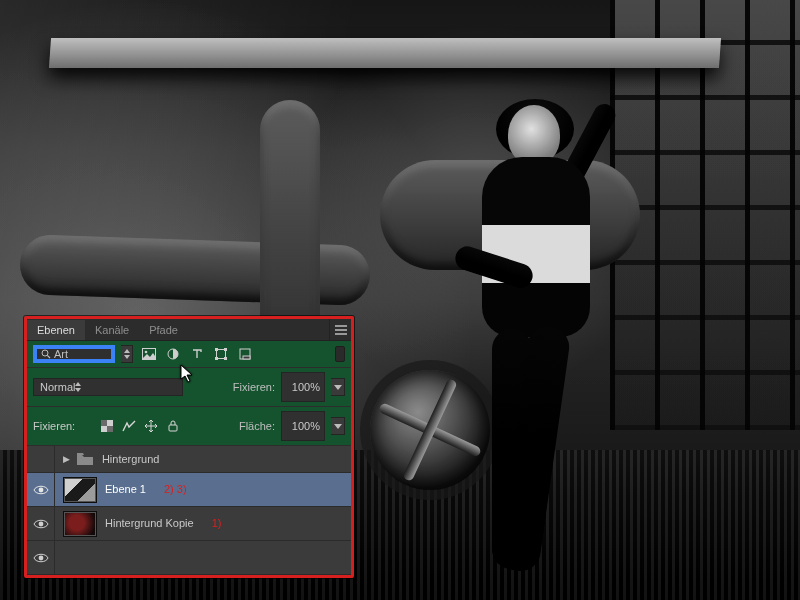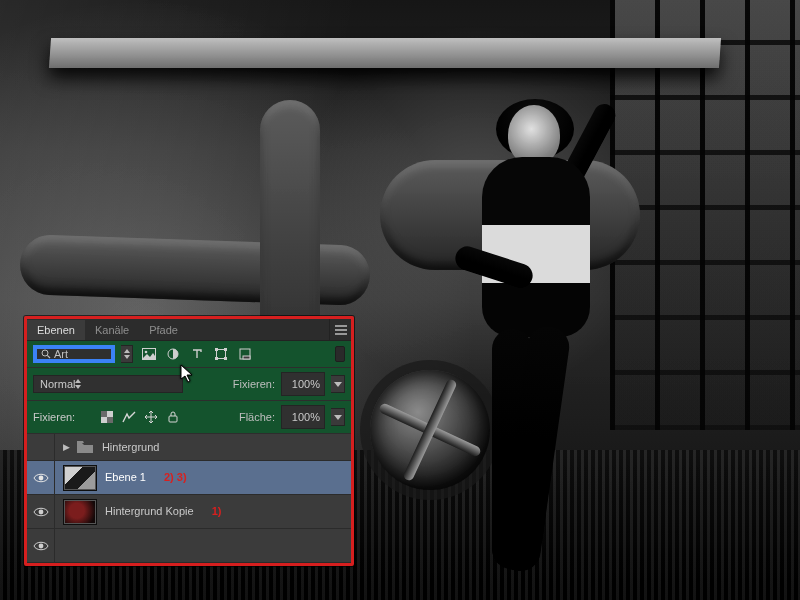--- a/index.html
+++ b/index.html
@@ -87,40 +87,40 @@
   .search svg { flex:0 0 auto;}
   .search span { margin-left:3px;}
   .dd-caret { width:12px; height:18px; display:flex; align-items:center; justify-content:center; background:#3a3a3a; border:1px solid #242424; border-left:none;}
   .filterbtn { width:20px; height:18px; display:flex; align-items:center; justify-content:center; color:#cfcfcf;}
   .filterbtn + .filterbtn { margin-left:-2px;}
   .spacer { flex:1; }
   .onoff { width:10px; height:16px; background:#2a2a2a; border:1px solid #1e1e1e; border-radius:2px;}
 
   .blendrow .blend { flex:0 0 150px; height:18px; background:#303030; border:1px solid #242424; display:flex; align-items:center; padding:0 6px; justify-content:flex-start;}
   .lblr { color:#bfbfbf;}
-  .numbox { width:44px; height:24px; background:#303030; border:1px solid #242424; display:flex; align-items:center; justify-content:flex-end; padding:0 4px;}
+  .numbox { width:44px; height:30px; background:#303030; border:1px solid #242424; display:flex; align-items:center; justify-content:flex-end; padding:0 4px;}
   .ddsmall { width:14px; height:18px; background:#3a3a3a; border:1px solid #242424; border-left:none; display:flex; align-items:center; justify-content:center;}
 
   .lockrow .locklabel { margin-right:18px;}
   .lockicons { display:flex; gap:6px; align-items:center; color:#d6d6d6;}
   .lockicons .ic { width:16px; height:16px; display:flex; align-items:center; justify-content:center;}
 
   .layers { background:#3b3b3b;}
   .layer { display:flex; align-items:center; height:27px; border-bottom:1px solid #2b2b2b; padding-right:8px;}
   .layer.tall { height:34px;}
   .layer .viscell { width:28px; height:100%; display:flex; align-items:center; justify-content:center; border-right:1px solid #2b2b2b;}
   .layer .content { flex:1; display:flex; align-items:center; gap:8px; padding-left:8px; height:100%;}
   .layer.selected { background:#5a6f8f; color:#fff;}
   .layer .thumb { width:34px; height:26px; background:#1e1e1e; border:1px solid #0e0e0e; box-shadow: inset 0 0 0 1px #555; display:flex; align-items:center; justify-content:center;}
   .thumb.bw { background: linear-gradient(135deg,#d0d0d0 0 35%, #1a1a1a 35% 65%, #9c9c9c 65%);}
   .thumb.red { background: radial-gradient(circle at 40% 45%, #7b1d1d 0 32%, #120808 80%);}
   .group-arrow { color:#bcbcbc; font-size:9px; margin-right:-2px;}
   .folder { width:18px; height:14px; display:flex; align-items:center; justify-content:center;}
   .layer .name { white-space:nowrap;}
-  .ann { color:#d8201f; font-weight:bold; margin-left:10px; font-family: "Segoe UI", Arial, sans-serif;}
+  .ann { color:#d8201f; font-weight:normal; margin-left:10px; font-family: "Segoe UI", Arial, sans-serif;}
   .lockbadge { margin-left:auto; color:#cfcfcf;}
 
   
   .cursor { position:absolute; left:180px; top:364px; width:16px; height:20px; pointer-events:none;}
   .cursor svg { filter: drop-shadow(0 0 1px #000);}
 
   svg { display:block; }
   .caret { width:0; height:0; border-left:4px solid transparent; border-right:4px solid transparent; border-top:5px solid #bcbcbc;}
   .caret.up { border-top:none; border-bottom:5px solid #bcbcbc;}
   .updown { display:flex; flex-direction:column; gap:2px; align-items:center;}

